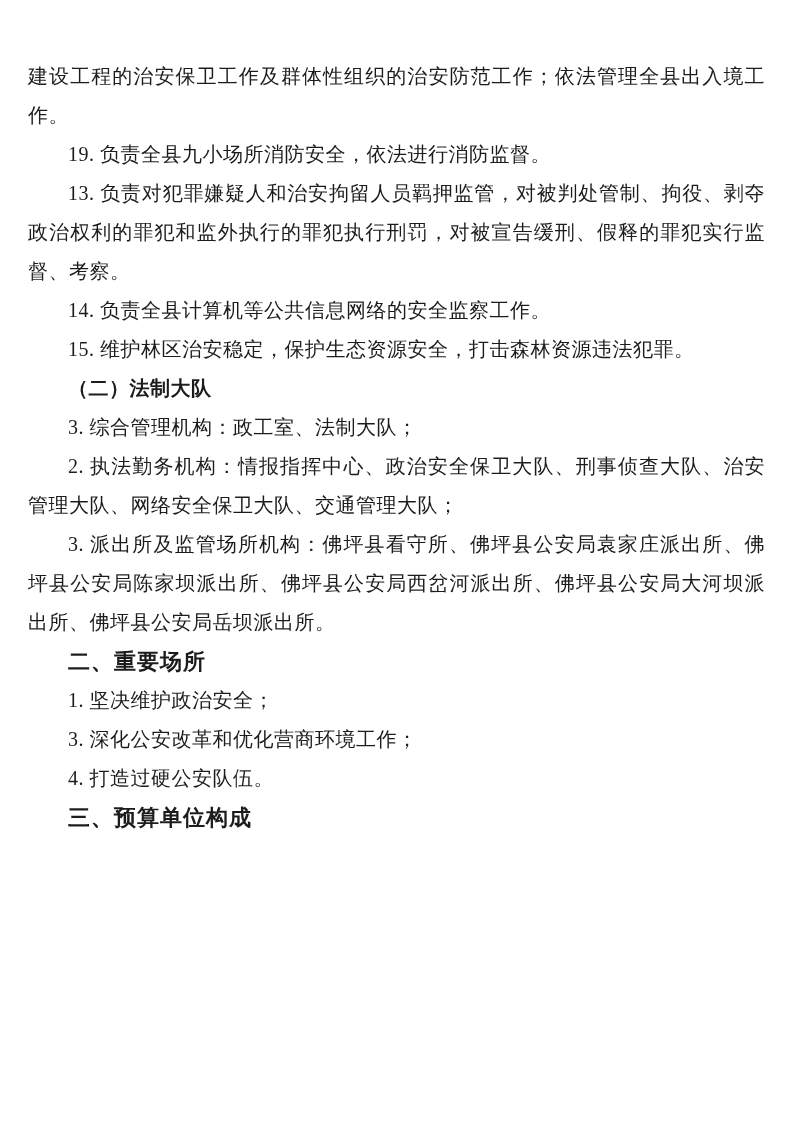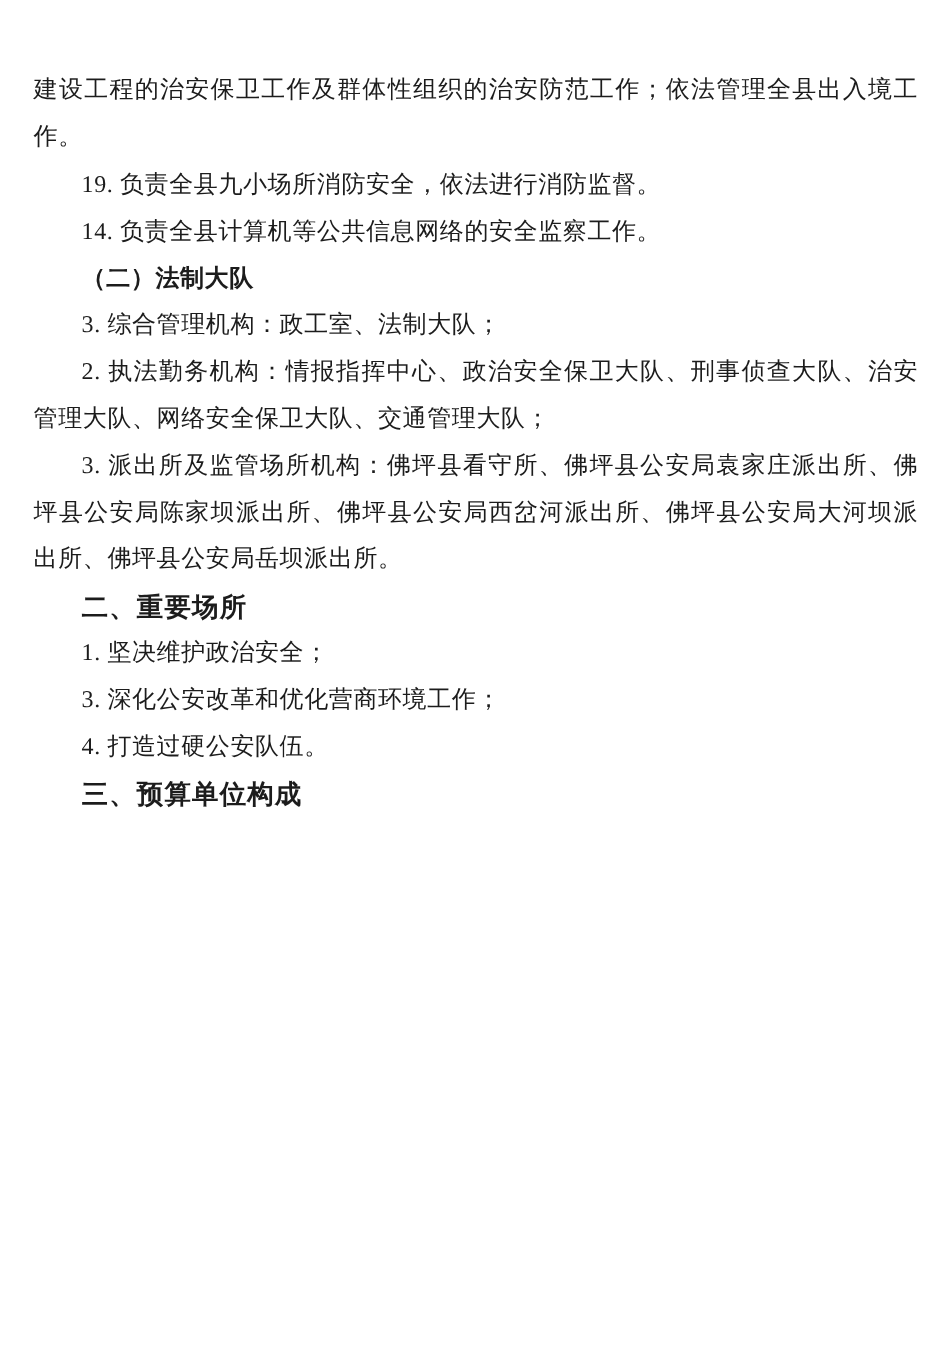--- a/index.html
+++ b/index.html
@@ -30,21 +30,20 @@
     text-justify: inter-ideograph;
     letter-spacing: 0.5px;
     color: #1c1c1c;
     font-family: "Liberation Serif", "DejaVu Serif", serif;
   }
   .para.body {
     text-indent: 2em;
   }
   .para.body-noindent {
     text-indent: 0;
-    font-family: Liberation Mono, monospace;
   }
   .para.heading-sub {
     text-indent: 2em;
     font-weight: bold;
   }
   .para.heading-main {
     text-indent: 1.82em;
     font-weight: bold;
     font-size: 22px;
     line-height: 39px;
@@ -52,21 +51,23 @@
     letter-spacing: 1px;
   }
 </style>
 </head>
 <body>
 
 <div class="page">
   <div class="doc-content" id="doc-content">
       <p class="para body-noindent">建设工程的治安保卫工作及群体性组织的治安防范工作；依法管理全县出入境工作。</p>
       <p class="para body">19. 负责全县九小场所消防安全，依法进行消防监督。</p>
+      <p class="para body">13. 负责对犯罪嫌疑人和治安拘留人员羁押监管，对被判处管制、拘役、剥夺政治权利的罪犯和监外执行的罪犯执行刑罚，对被宣告缓刑、假释的罪犯实行监督、考察。</p>
       <p class="para body">14. 负责全县计算机等公共信息网络的安全监察工作。</p>
+      <p class="para body">15. 维护林区治安稳定，保护生态资源安全，打击森林资源违法犯罪。</p>
       <p class="para heading-sub">（二）法制大队</p>
       <p class="para body">3. 综合管理机构：政工室、法制大队；</p>
       <p class="para body">2. 执法勤务机构：情报指挥中心、政治安全保卫大队、刑事侦查大队、治安管理大队、网络安全保卫大队、交通管理大队；</p>
       <p class="para body">3. 派出所及监管场所机构：佛坪县看守所、佛坪县公安局袁家庄派出所、佛坪县公安局陈家坝派出所、佛坪县公安局西岔河派出所、佛坪县公安局大河坝派出所、佛坪县公安局岳坝派出所。</p>
       <p class="para heading-main">二、重要场所</p>
       <p class="para body">1. 坚决维护政治安全；</p>
       <p class="para body">3. 深化公安改革和优化营商环境工作；</p>
       <p class="para body">4. 打造过硬公安队伍。</p>
       <p class="para heading-main">三、预算单位构成</p>
     </div>

